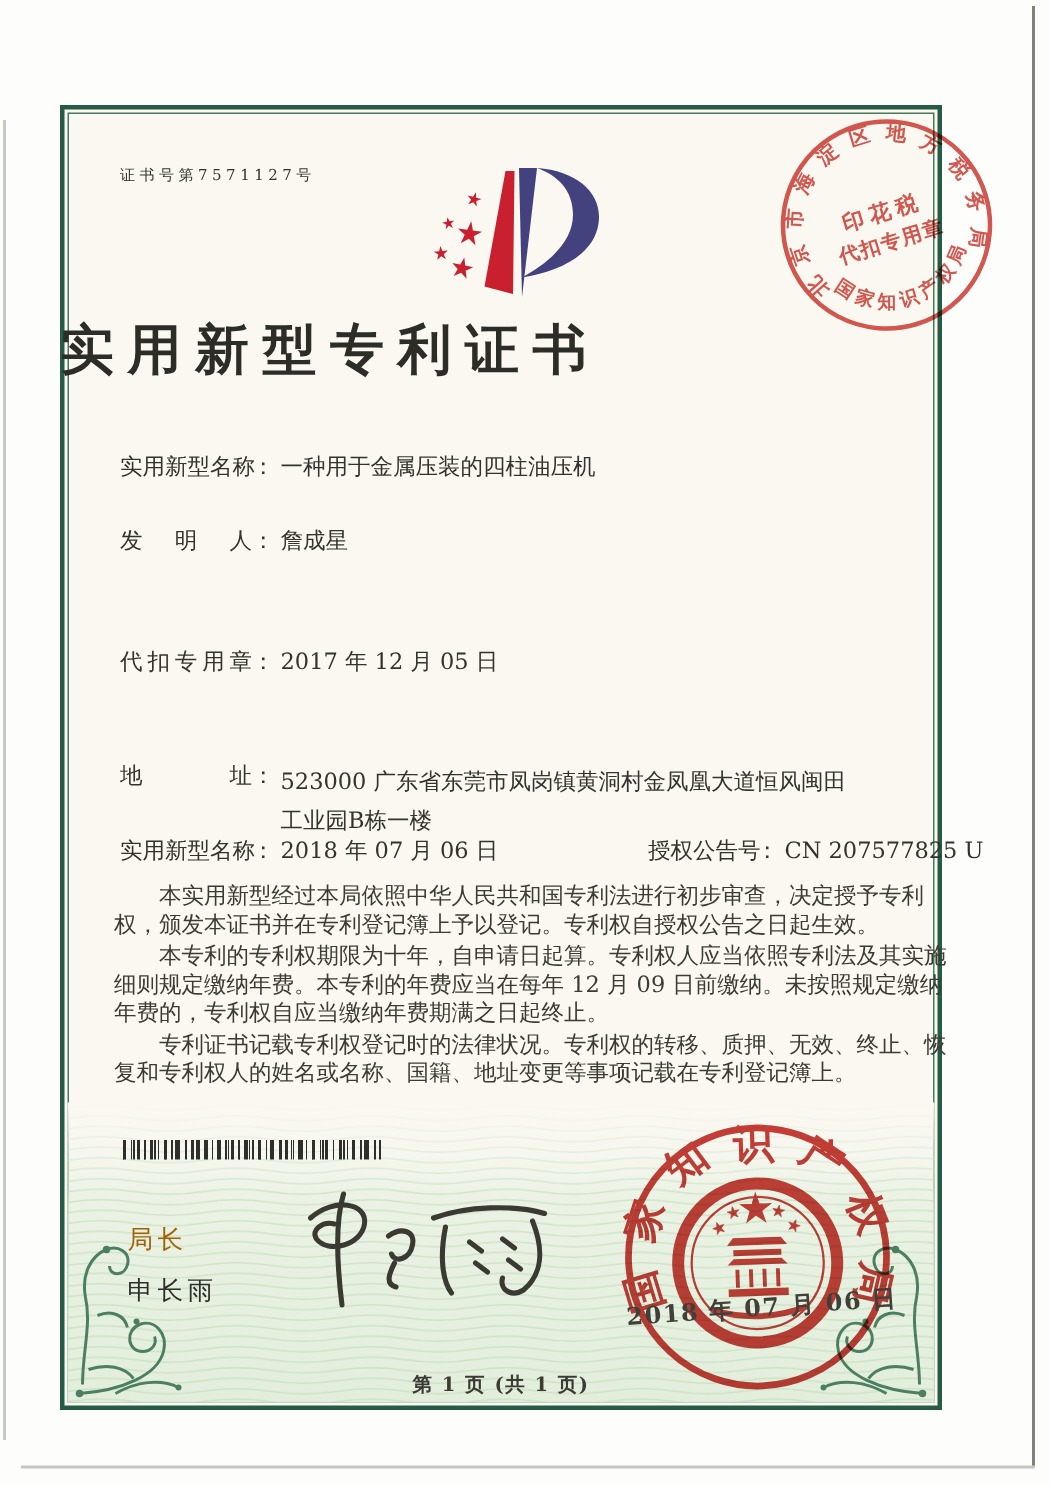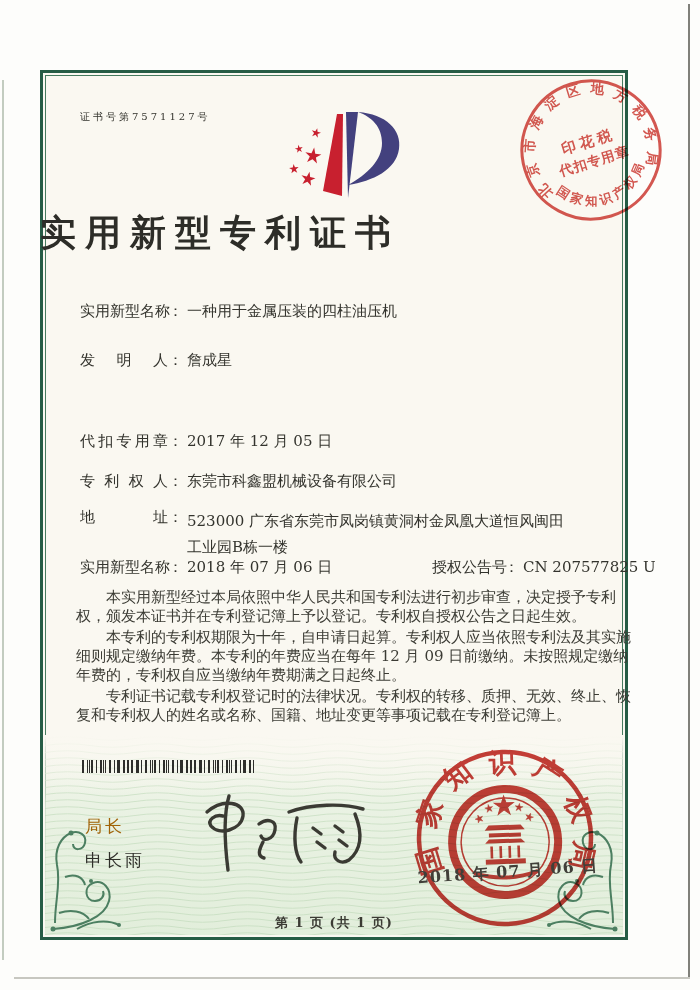--- a/index.html
+++ b/index.html
@@ -156,23 +156,20 @@
 
   <div class="abs row" style="top:302px">
     <span class="lbl">实用新型名称</span><span class="colon">：</span><span class="val">一种用于金属压装的四柱油压机</span>
   </div>
   <div class="abs row" style="top:351px">
     <span class="lbl">发明人</span><span class="colon">：</span><span class="val">詹成星</span>
   </div>
   <div class="abs row" style="top:432px">
     <span class="lbl">代扣专用章</span><span class="colon">：</span><span class="val">2017 年 12 月 05 日</span>
   </div>
-  <div class="abs row" style="top:472px">
-    <span class="lbl">专利权人</span><span class="colon">：</span><span class="val">东莞市科鑫盟机械设备有限公司</span>
-  </div>
   <div class="abs row" style="top:508px">
     <span class="lbl">地址</span><span class="colon">：</span><span class="val wrap">523000 广东省东莞市凤岗镇黄洞村金凤凰大道恒风闽田工业园B栋一楼</span>
   </div>
   <div class="abs row" style="top:558px;width:548px">
     <span class="lbl">实用新型名称</span><span class="colon">：</span><span class="val">2018 年 07 月 06 日</span>
     <span class="grant-right">
       <span class="lbl narrow">授权公告号</span><span class="colon">：</span><span class="val">CN 207577825 U</span>
     </span>
   </div>
 

